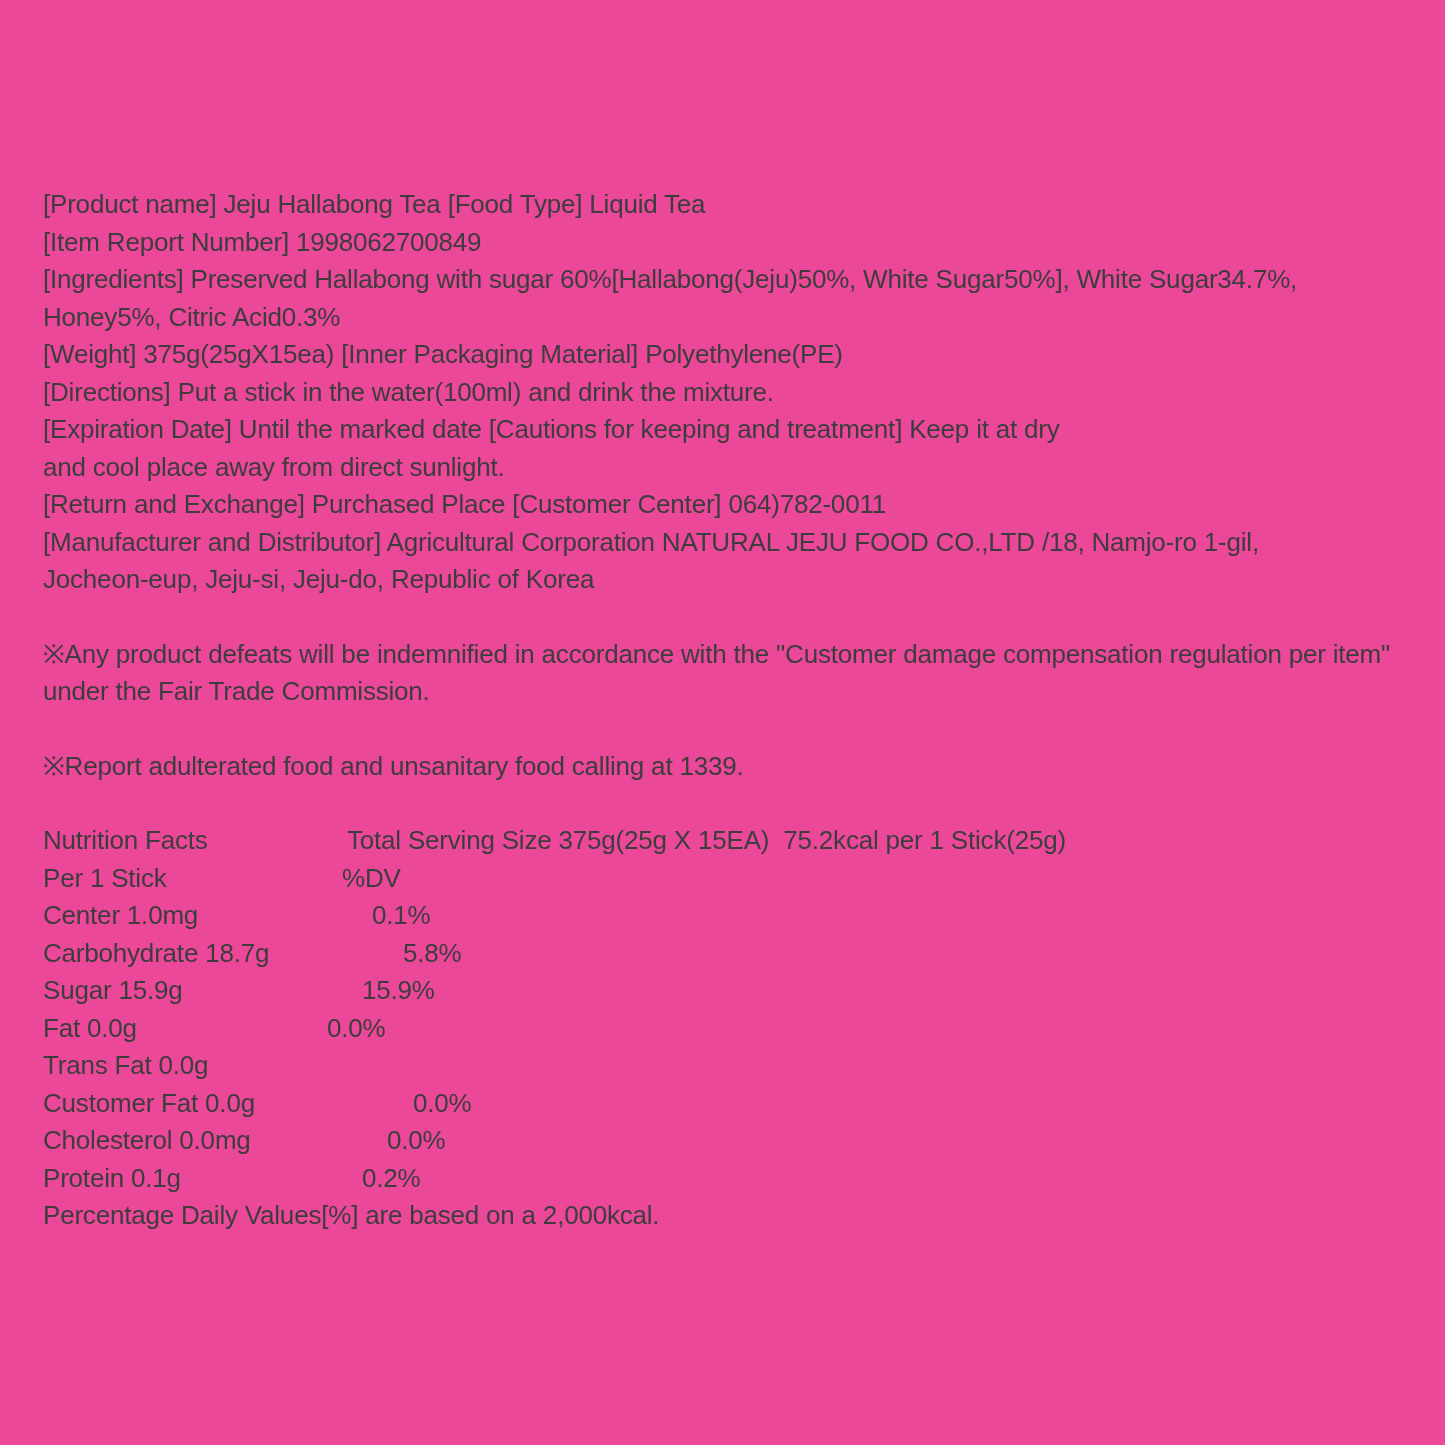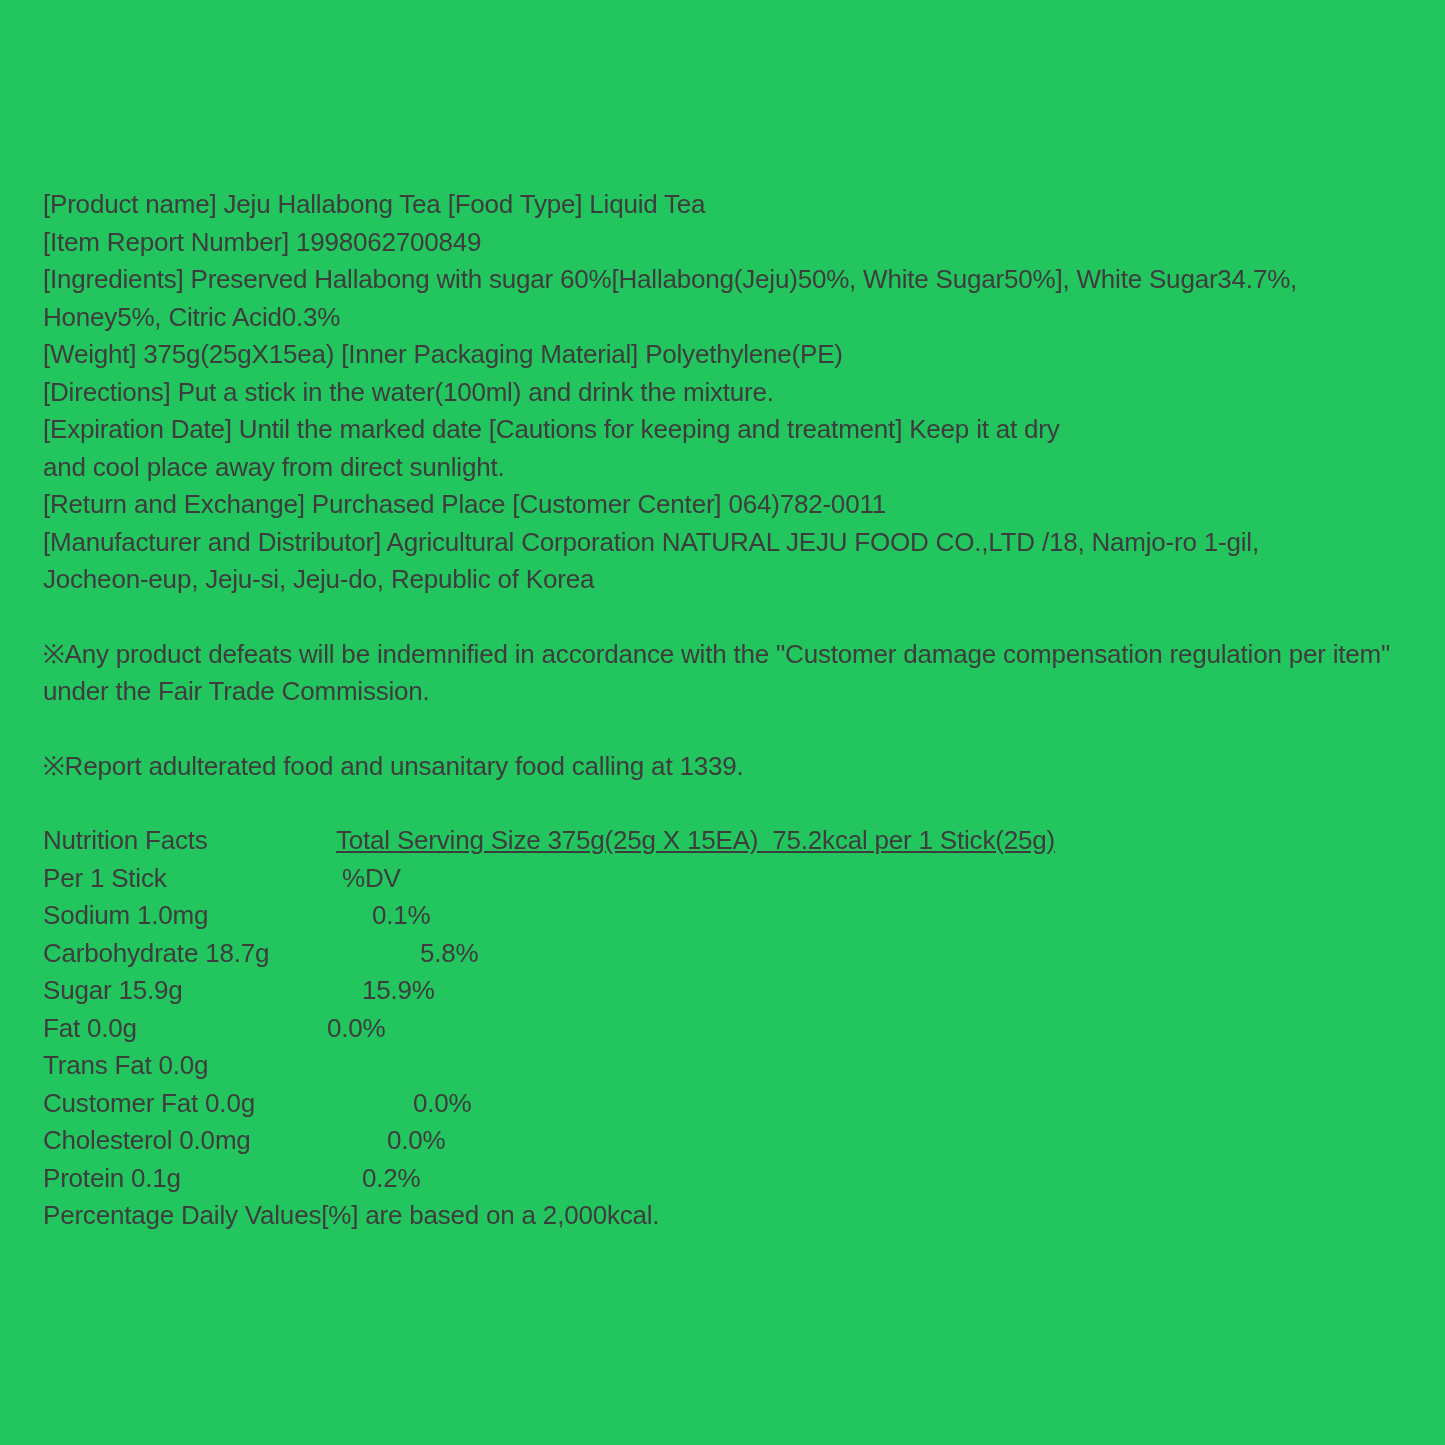--- a/index.html
+++ b/index.html
@@ -4,21 +4,21 @@
 <style>
   html, body {
     margin: 0;
     padding: 0;
     background: #ffffff;
   }
   .page {
     position: relative;
     width: 1445px;
     height: 1445px;
-    background: #22c55e;
+    background: #ec4899;
     font-family: "Liberation Sans", sans-serif;
     color: #3d3d3d;
     font-size: 26px;
     line-height: 37.5px;
     letter-spacing: -0.2px;
     overflow: hidden;
   }
   .content {
     position: absolute;
     left: 43px;
@@ -27,24 +27,24 @@
   }
   .line { white-space: pre; }
   section.gap { margin-top: 37px; }
   .n-row { position: relative; }
   .n-label { white-space: pre; }
   .n-value {
     position: absolute;
     top: 0;
     white-space: pre;
   }
-  .nv-h { left: 293px; text-decoration: underline; }
+  .nv-h { left: 304px; }
   .nv-0 { left: 299px; }
   .nv-1 { left: 329px; }
-  .nv-2 { left: 377px; }
+  .nv-2 { left: 360px; }
   .nv-3 { left: 319px; }
   .nv-4 { left: 284px; }
   .nv-5 { left: 0px; }
   .nv-6 { left: 370px; }
   .nv-7 { left: 344px; }
   .nv-8 { left: 319px; }
 </style>
 </head>
 <body>
 
@@ -78,21 +78,21 @@
       <div class="n-row">
         <span class="n-label">Nutrition Facts</span>
         <span class="n-value nv-h">Total Serving Size 375g(25g X 15EA)  75.2kcal per 1 Stick(25g)</span>
       </div>
 
       <div class="n-row">
         <span class="n-label">Per 1 Stick</span>
         <span class="n-value nv-0">%DV</span>
       </div>
       <div class="n-row">
-        <span class="n-label">Sodium 1.0mg</span>
+        <span class="n-label">Center 1.0mg</span>
         <span class="n-value nv-1">0.1%</span>
       </div>
       <div class="n-row">
         <span class="n-label">Carbohydrate 18.7g</span>
         <span class="n-value nv-2">5.8%</span>
       </div>
       <div class="n-row">
         <span class="n-label">Sugar 15.9g</span>
         <span class="n-value nv-3">15.9%</span>
       </div>

